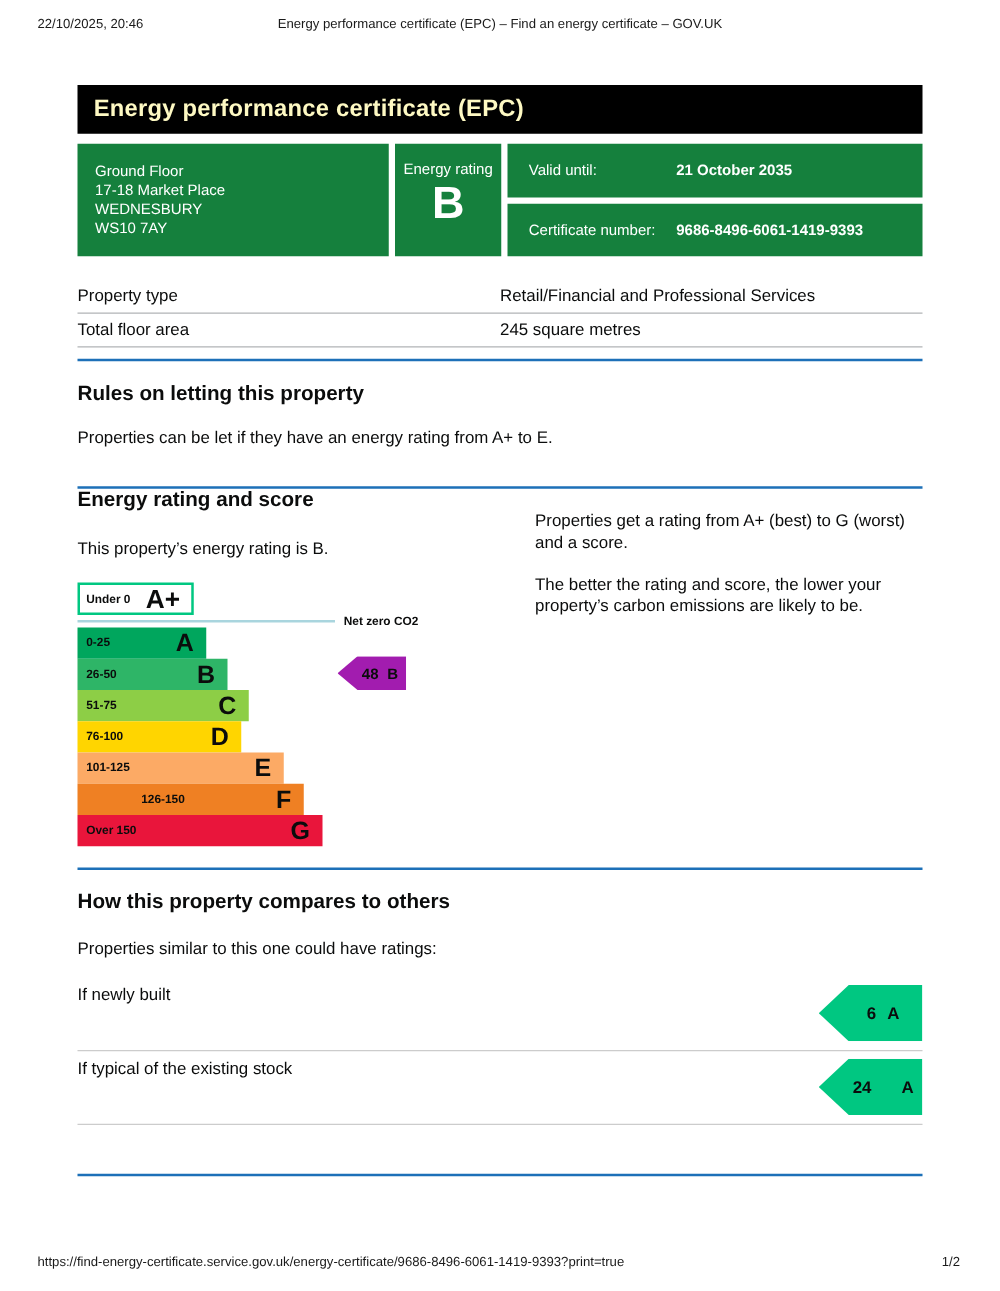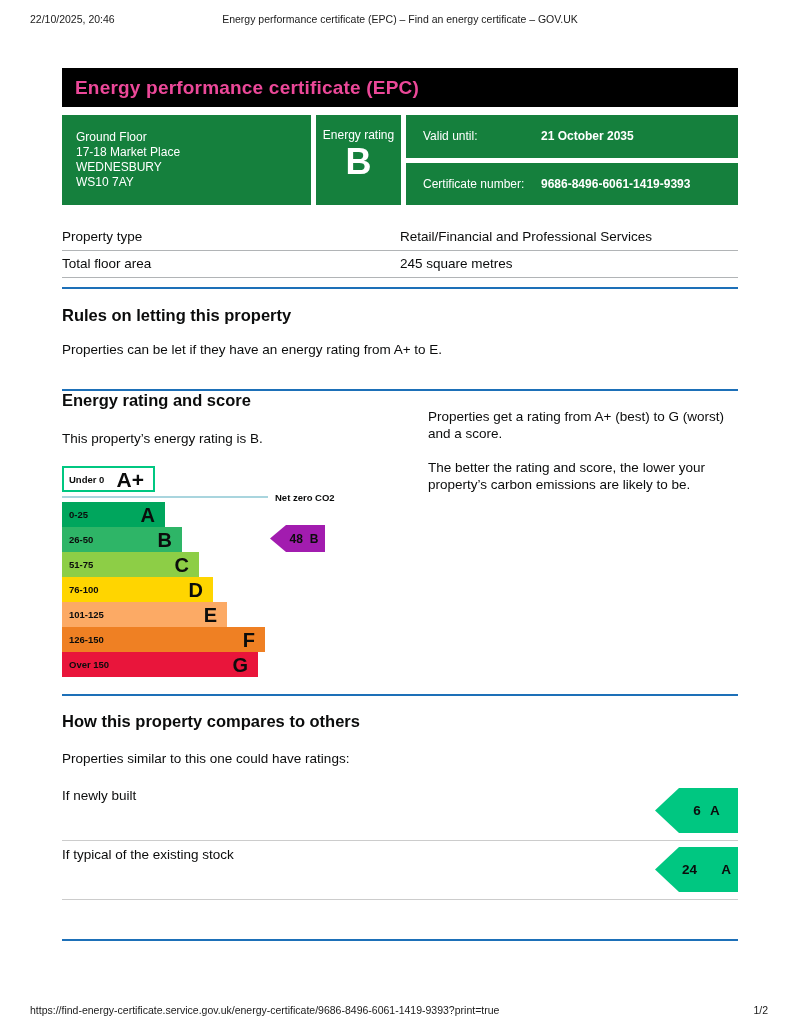--- a/index.html
+++ b/index.html
@@ -13,21 +13,21 @@
   .meta-header { position:absolute; top:13px; left:0; width:100%; font-size:10.5px; color:#1a1a1a; }
   .meta-header .dt { position:absolute; left:30px; top:0; }
   .meta-header .ttl { display:block; text-align:center; }
   .meta-footer { position:absolute; bottom:17px; left:0; width:100%; font-size:10.5px; color:#1a1a1a; }
   .meta-footer .url { position:absolute; left:30px; bottom:0; }
   .meta-footer .pg { position:absolute; right:32px; bottom:0; }
 
   .content { position:absolute; left:62px; top:68px; width:676px; }
 
   .banner { background:#000000; height:39px; display:flex; align-items:center; padding-left:13px; }
-  .banner h1 { color:#ec4899; font-size:19px; font-weight:bold; letter-spacing:0.2px; }
+  .banner h1 { color:#fef9c3; font-size:19px; font-weight:bold; letter-spacing:0.2px; }
 
   .panel { margin-top:8px; height:90px; display:flex; gap:5px; }
   .panel .cell { background:#15803d; color:#ffffff; }
   .cell-address { width:249px; padding:15px 10px 0 14px; font-size:12px; line-height:15px; }
   .cell-rating { width:85px; display:flex; flex-direction:column; align-items:center; padding-top:13px; }
   .cell-rating .lbl { font-size:12px; }
   .cell-rating .big { font-size:36px; font-weight:bold; line-height:38px; margin-top:1px; }
   .cell-rightcol { flex:1; display:flex; flex-direction:column; gap:5px; background:transparent; }
   .info-row { flex:1; display:flex; align-items:center; padding-left:17px; font-size:12px; }
   .info-row .ilbl { width:118px; }
@@ -162,29 +162,29 @@
           <span class="letter">A</span>
         </div>
         <div class="band-row" style="width: 120px; background: rgb(46, 181, 103);">
           <span class="range">26-50</span>
           <span class="letter">B</span>
         </div>
         <div class="band-row" style="width: 137px; background: rgb(141, 206, 70);">
           <span class="range">51-75</span>
           <span class="letter">C</span>
         </div>
-        <div class="band-row" style="width: 151px; background: rgb(255, 213, 0); gap: 12px;">
+        <div class="band-row" style="width: 131px; background: rgb(255, 213, 0); gap: 12px;">
           <span class="range">76-100</span>
           <span class="letter">D</span>
         </div>
         <div class="band-row" style="width: 165px; background: rgb(252, 170, 101);">
           <span class="range">101-125</span>
           <span class="letter">E</span>
         </div>
-        <div class="band-row" style="width: 203px; background: rgb(239, 128, 35);">
+        <div class="band-row" style="width: 181px; background: rgb(239, 128, 35); padding-left: 44px;">
           <span class="range">126-150</span>
           <span class="letter">F</span>
         </div>
         <div class="band-row" style="width: 196px; background: rgb(233, 21, 59);">
           <span class="range">Over 150</span>
           <span class="letter">G</span>
         </div>
         <div class="current-marker" style="background: #a21caf;">
           <span>48</span>
           <span>B</span>

